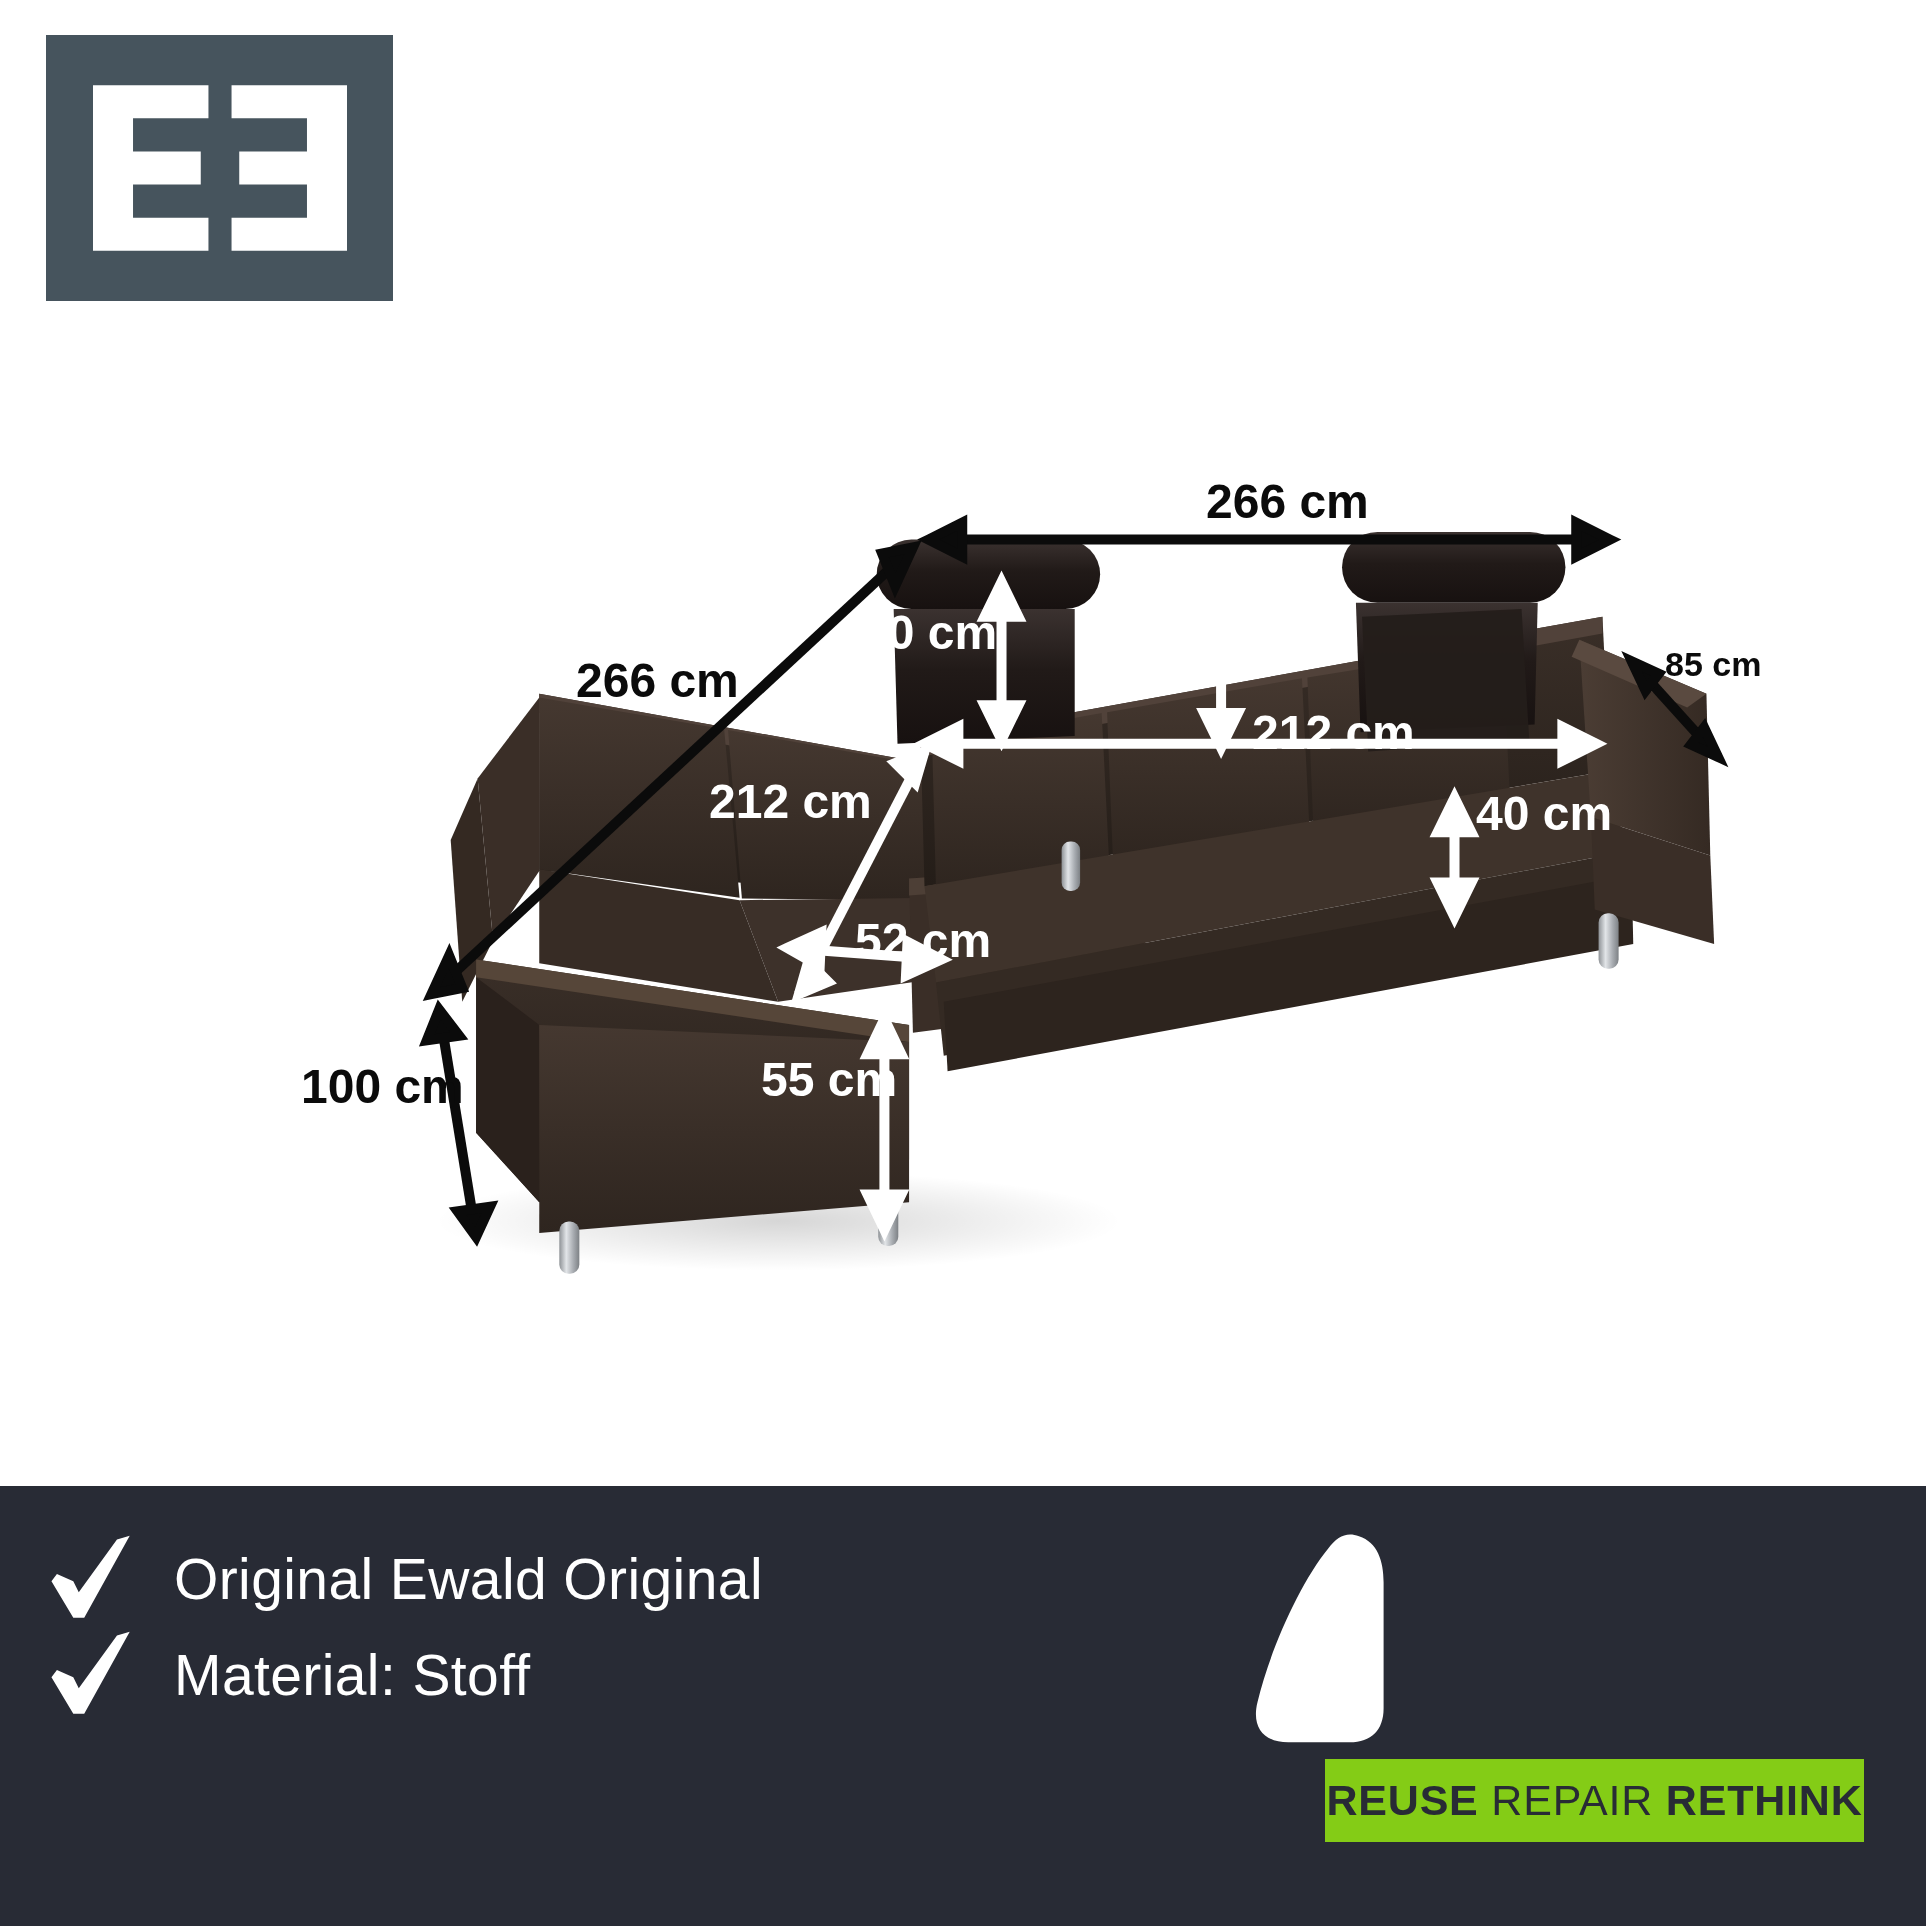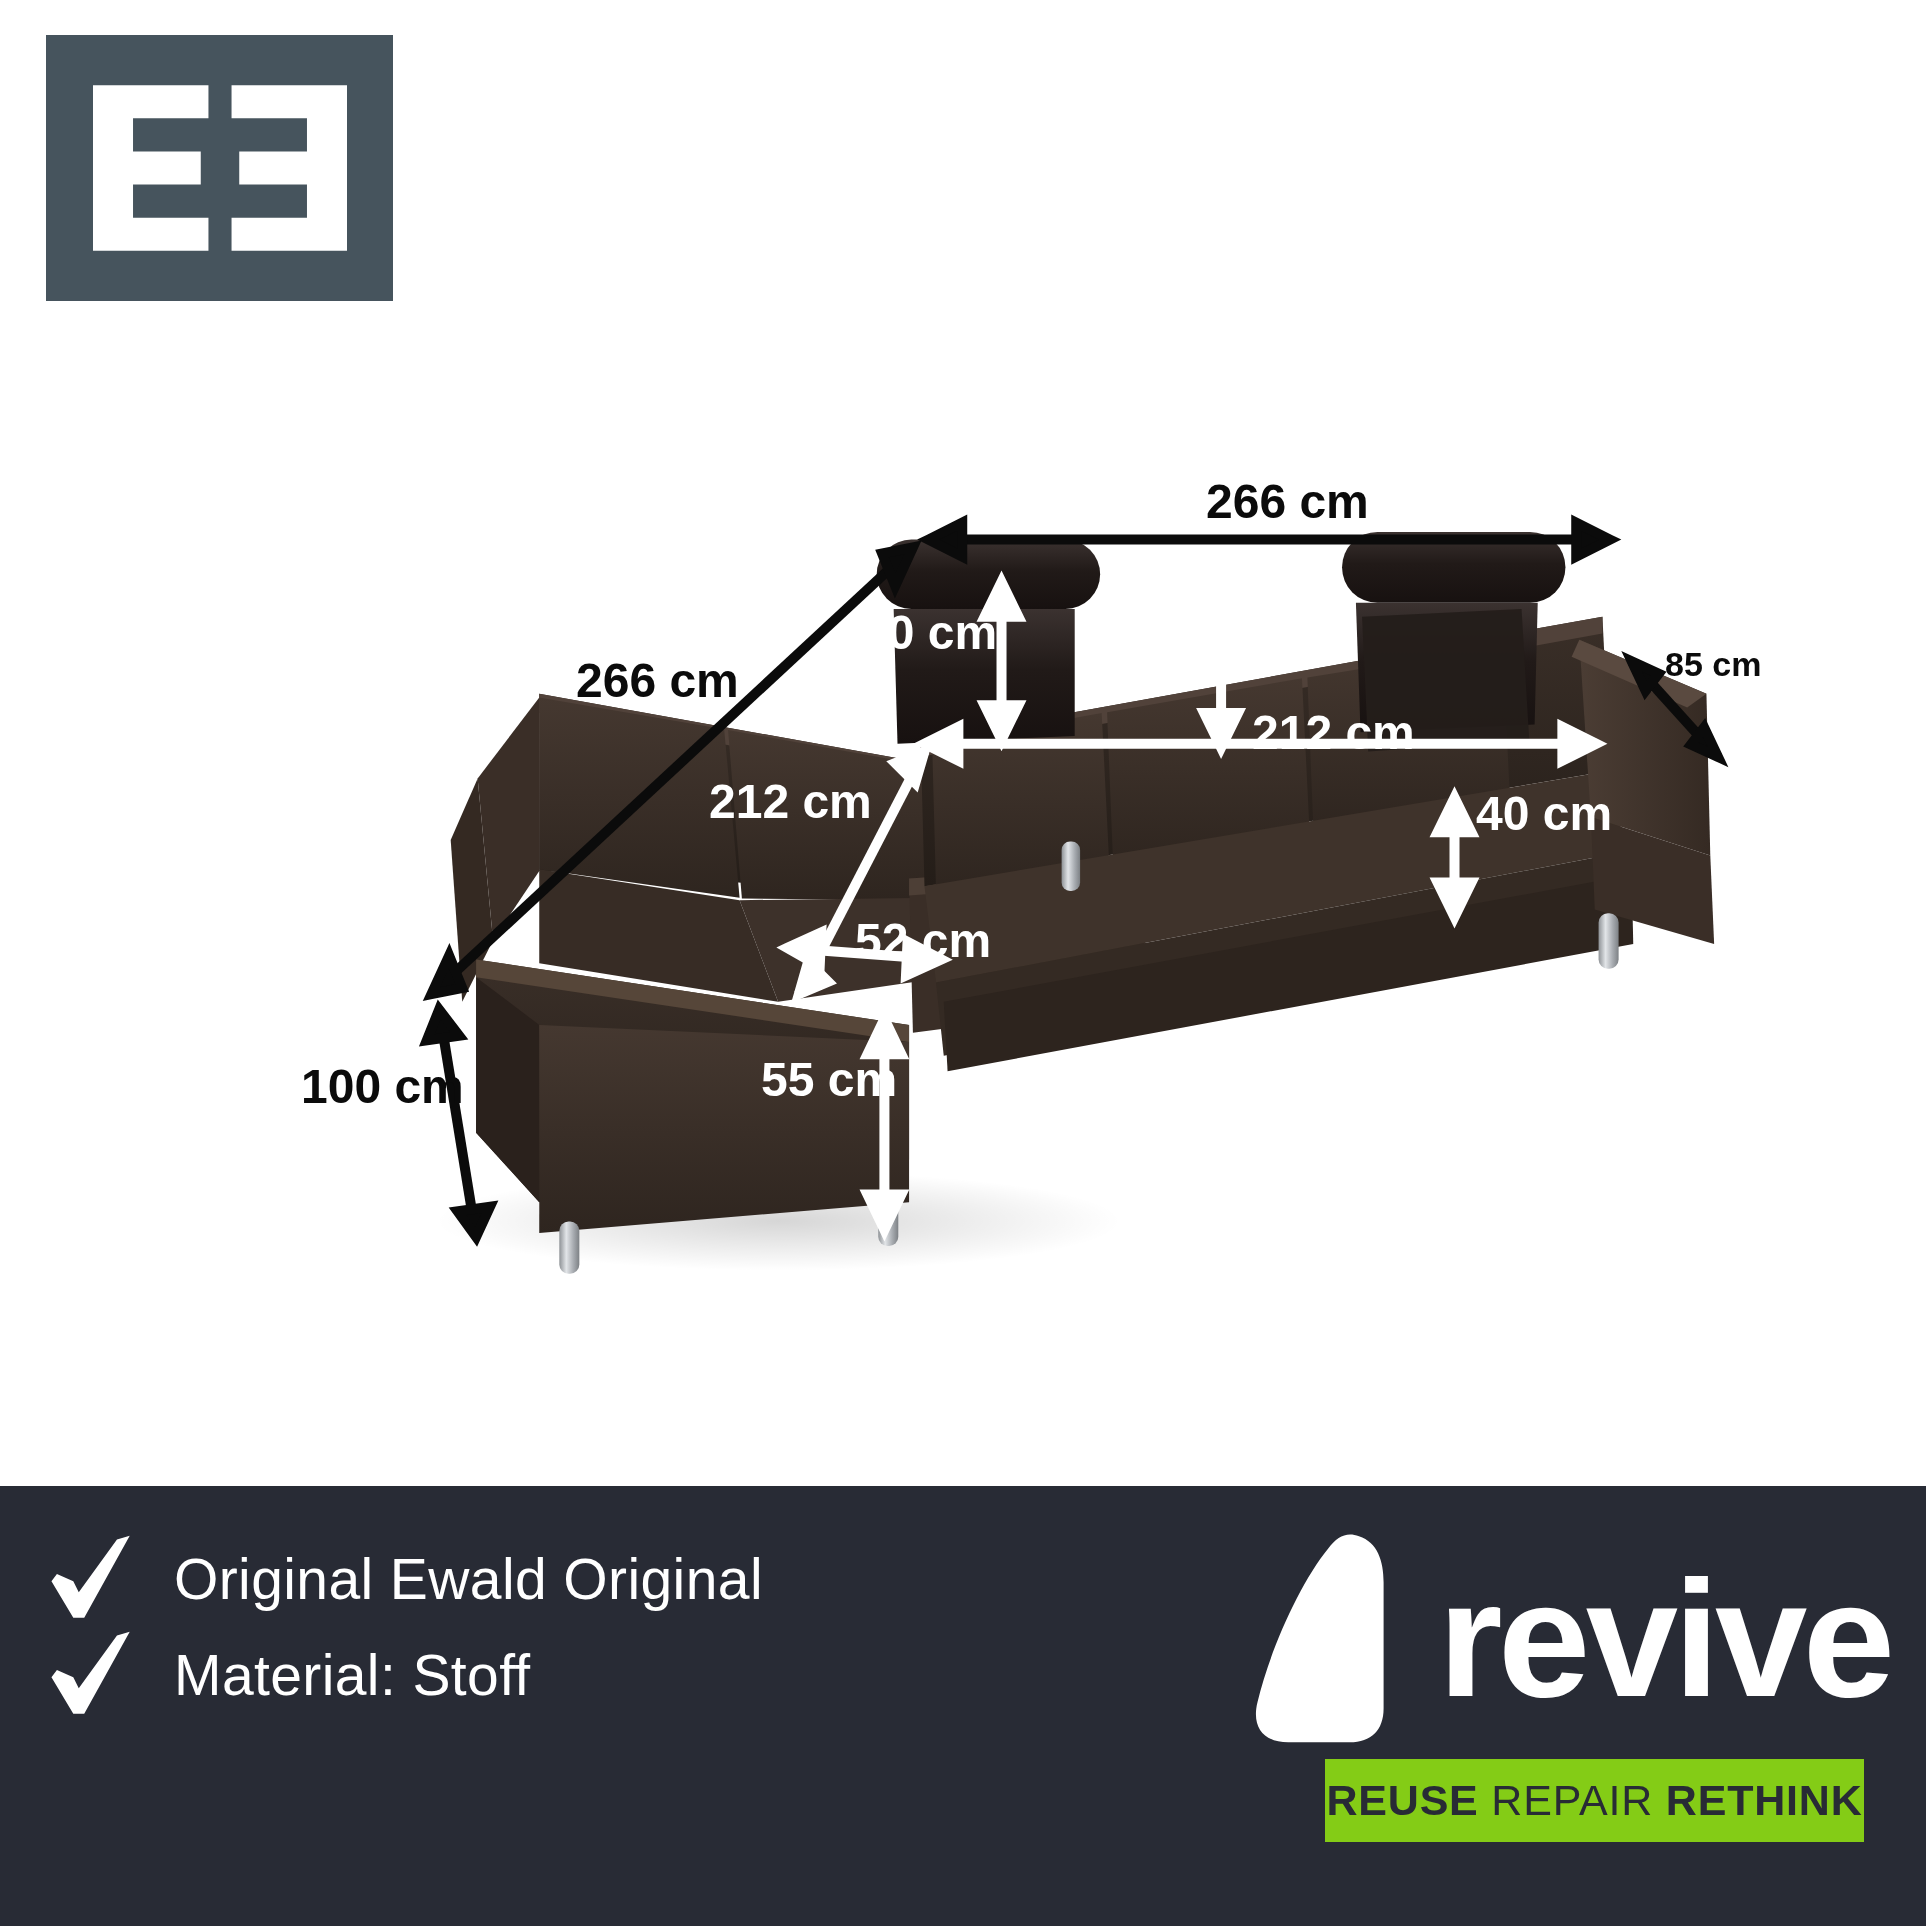--- a/index.html
+++ b/index.html
@@ -270,21 +270,20 @@
     </div>
 
     <div class="revive">
       <div class="revive-top">
         <span>
           <svg width="162" height="223" viewBox="0 0 105 145" aria-hidden="true">
             <path fill="#ffffff" d="M72,6 C84,10 88,22 88,36 L88,118 C88,132 80,140 66,140
                  L26,140 C10,140 2,130 6,114 C14,80 34,36 52,14 C58,6 64,3 72,6 Z"></path>
           </svg>
         </span>
-        <span class="revive-word">revive</span>
       </div>
       <div class="revive-tagline">
         <span>
           <b class="tg-b">REUSE</b><span class="tg-n">&nbsp;</span><span class="tg-n">REPAIR</span><span class="tg-n">&nbsp;</span><b class="tg-b">RETHINK</b>
         </span>
       </div>
     </div>
 
   </div>
 

